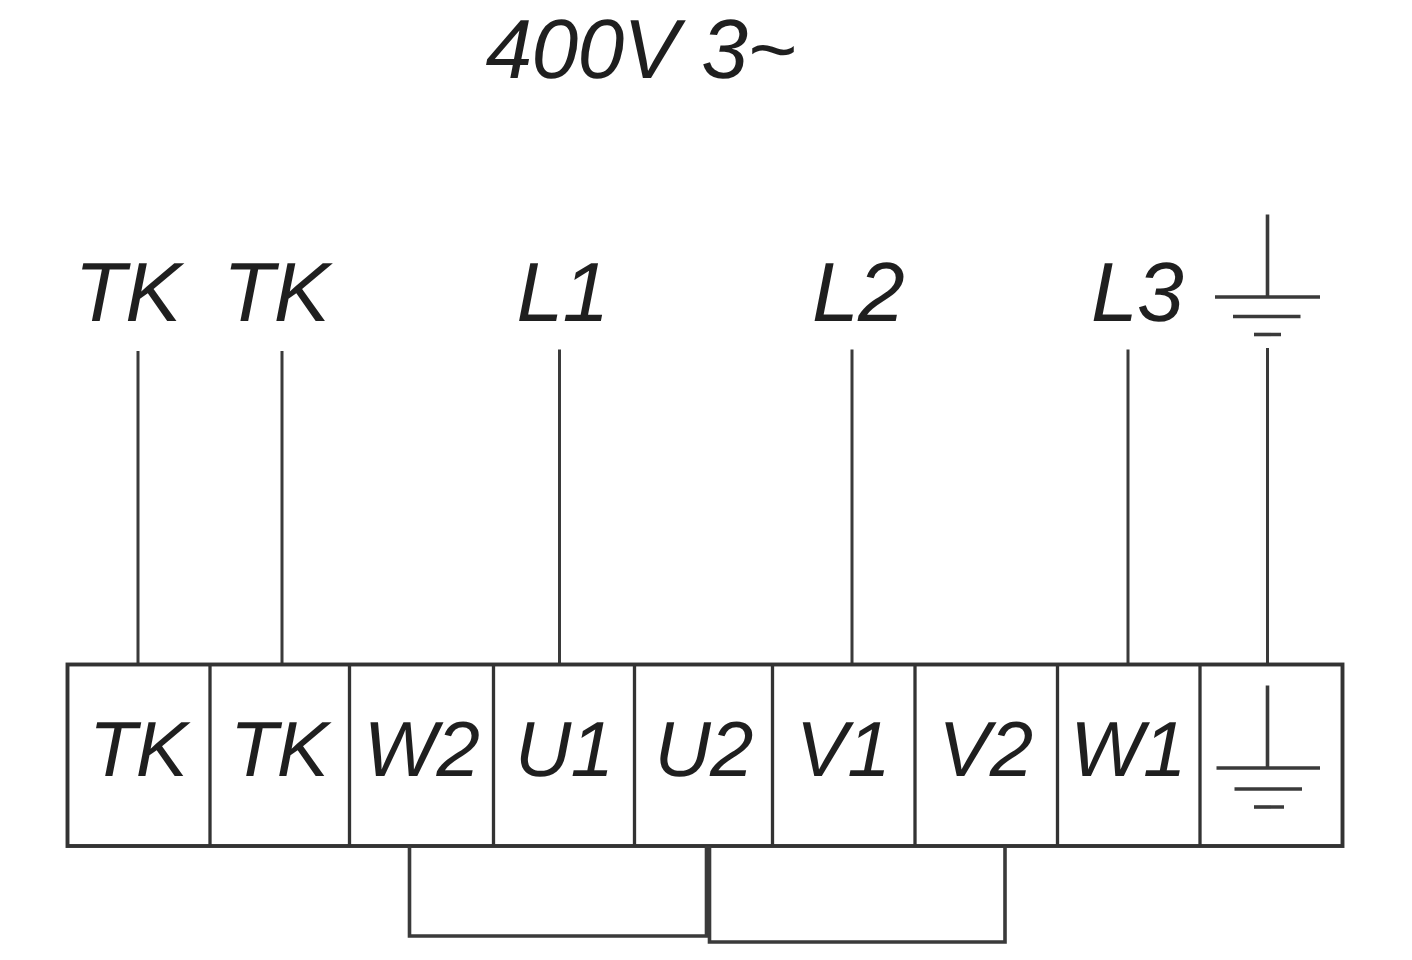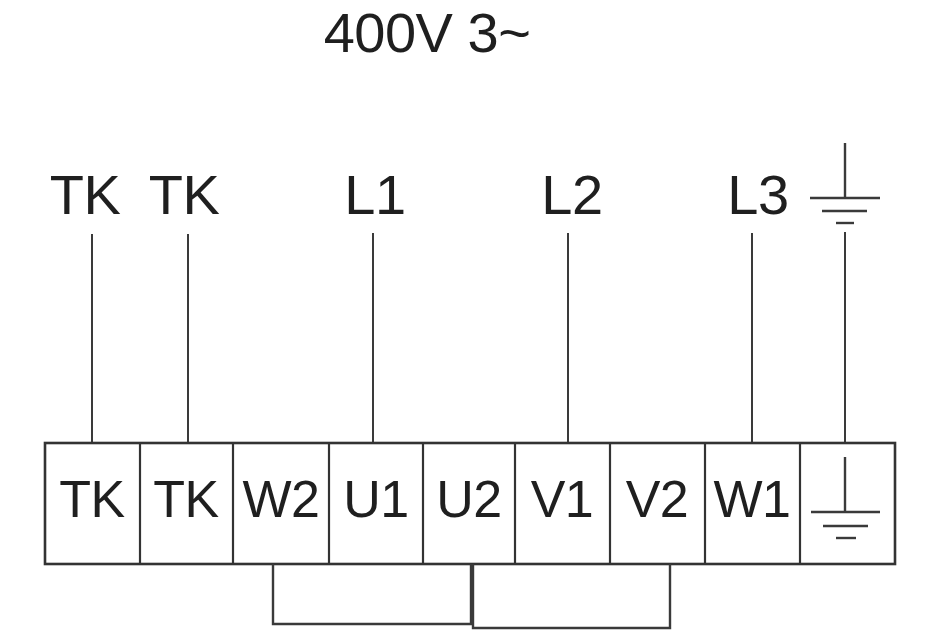--- a/index.html
+++ b/index.html
@@ -6,20 +6,21 @@
     margin: 0;
     padding: 0;
     background: #ffffff;
   }
   .stage {
     position: relative;
     width: 941px;
     height: 640px;
     background: #ffffff;
     overflow: hidden;
+    font-style: italic;
   }
   svg { display: block; }
   .lbl {
     font-family: "Liberation Sans", "DejaVu Sans", sans-serif;
     fill: #1f1f1f;
     letter-spacing: -0.5px;
   }
   .lbl-title   { font-size: 56px; }
   .lbl-supply  { font-size: 56px; }
   .lbl-term    { font-size: 52px; }

